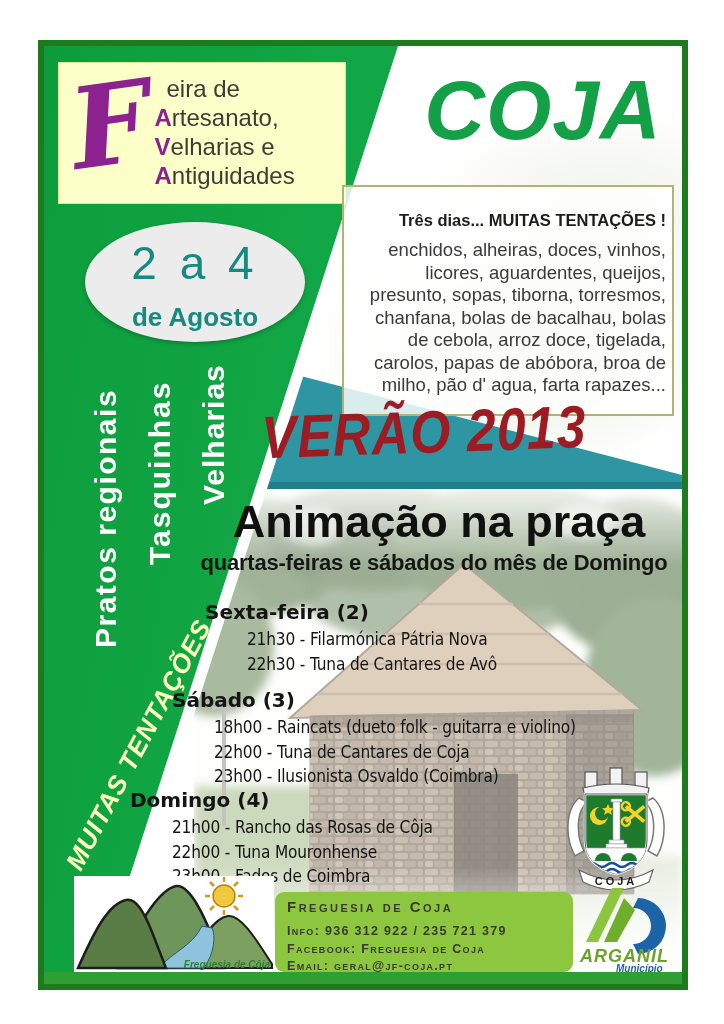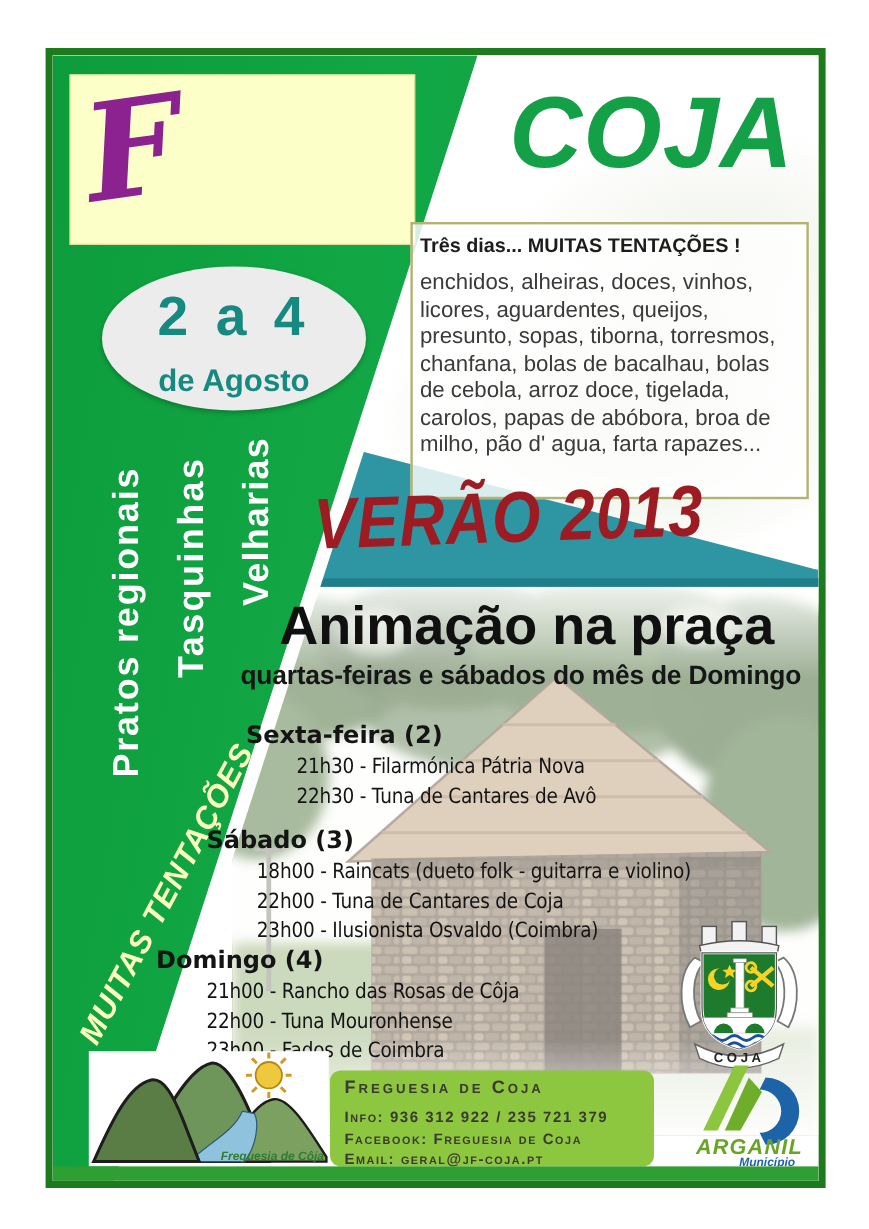--- a/index.html
+++ b/index.html
@@ -31,26 +31,26 @@
   .fava-lines{font-size:24px;color:#3c3c34;line-height:1.2;margin-left:4px;}
   .fava-line.first{padding-left:12px;}
   .fava-lead{color:#8c2190;font-weight:bold;}
 
   .coja{position:absolute;left:360px;top:8px;width:278px;height:112px;display:flex;
         align-items:center;justify-content:center;font-style:italic;font-weight:900;
         font-size:84px;color:#14a046;letter-spacing:1px;}
 
   .date-badge{position:absolute;left:41px;top:176px;width:220px;height:120px;background:#ececec;
               border-radius:50%;text-align:center;color:#168a80;box-shadow:0 2px 4px rgba(0,0,0,.25);}
-  .date-line1{font-size:46px;font-weight:700;margin-top:14px;letter-spacing:5px;}
+  .date-line1{font-size:46px;font-weight:400;margin-top:14px;letter-spacing:5px;}
   .date-line2{font-size:26px;font-weight:900;margin-top:12px;}
 
   .tentacoes{position:absolute;left:298px;top:139px;width:332px;height:231px;
              background:rgba(255,255,255,.82);border:2px solid #b3b273;box-sizing:border-box;
-             text-align:left;padding:9px 6px;}
+             text-align:right;padding:24px 6px;}
   .tentacoes-title{font-size:16.5px;font-weight:bold;color:#1c1c1c;margin-bottom:9px;}
   .tentacoes-body{font-size:18.5px;color:#3a3a3a;line-height:1.22;}
 
   .verao{position:absolute;left:205px;top:356px;width:350px;text-align:center;font-size:52px;
          font-weight:900;font-style:italic;color:#9d1b22;letter-spacing:1px;
          transform:rotate(-2deg) scaleY(1.15);transform-origin:center;}
 
   .program-title{position:absolute;left:160px;top:450px;width:470px;text-align:center;
                  font-size:45px;font-weight:bold;color:#101010;}
   .program-sub{position:absolute;left:150px;top:504px;width:480px;text-align:center;
@@ -72,21 +72,21 @@
   .diag-text{position:absolute;left:42px;top:799px;width:330px;height:30px;line-height:30px;
              transform:rotate(-62deg);transform-origin:0 100%;font-size:26px;font-weight:900;
              font-style:italic;color:#fdffbc;letter-spacing:1px;white-space:nowrap;}
 
   .crest{position:absolute;left:519px;top:712px;width:106px;height:134px;}
 
   .freg-logo{position:absolute;left:30px;top:830px;width:200px;height:96px;background:#fff;}
   .freg-caption{position:absolute;right:4px;bottom:2px;font-size:10px;font-style:italic;
                 font-weight:bold;color:#2e7d32;}
 
-  .contact{position:absolute;left:231px;top:846px;width:270px;height:80px;background:#8dc63f;
+  .contact{position:absolute;left:231px;top:846px;width:298px;height:80px;background:#8dc63f;
            border-radius:9px;box-sizing:border-box;padding:6px 12px;color:#3a3a30;}
   .contact-title{font-size:15px;font-weight:800;letter-spacing:2.5px;font-variant:small-caps;}
   .contact-gap{height:8px;}
   .contact-line{font-size:12.5px;font-weight:700;letter-spacing:1.3px;font-variant:small-caps;
                 line-height:1.4;}
 
   .arganil{position:absolute;left:534px;top:836px;width:104px;height:90px;}
   .bottom-bar{position:absolute;left:0;bottom:0;width:638px;height:12px;background:#2f9e33;}
 </style>
 </head>
@@ -157,20 +157,26 @@
     </div>
 
     <div class="teal-band"></div>
     <div class="teal-edge"></div>
 
     <div class="white-diag"></div>
     <div class="green-tri"></div>
 
     <div class="fava-box">
       <div class="fava-f">F</div>
+      <div class="fava-lines">
+        <div class="fava-line first"><span class="fava-lead"></span><span>eira de</span></div>
+        <div class="fava-line"><span class="fava-lead">A</span><span>rtesanato,</span></div>
+        <div class="fava-line"><span class="fava-lead">V</span><span>elharias e</span></div>
+        <div class="fava-line"><span class="fava-lead">A</span><span>ntiguidades</span></div>
+      </div>
     </div>
 
     <div class="coja">COJA</div>
 
     <div class="date-badge">
       <div class="date-line1">2 a 4</div>
       <div class="date-line2">de Agosto</div>
     </div>
 
     <div class="tentacoes">

